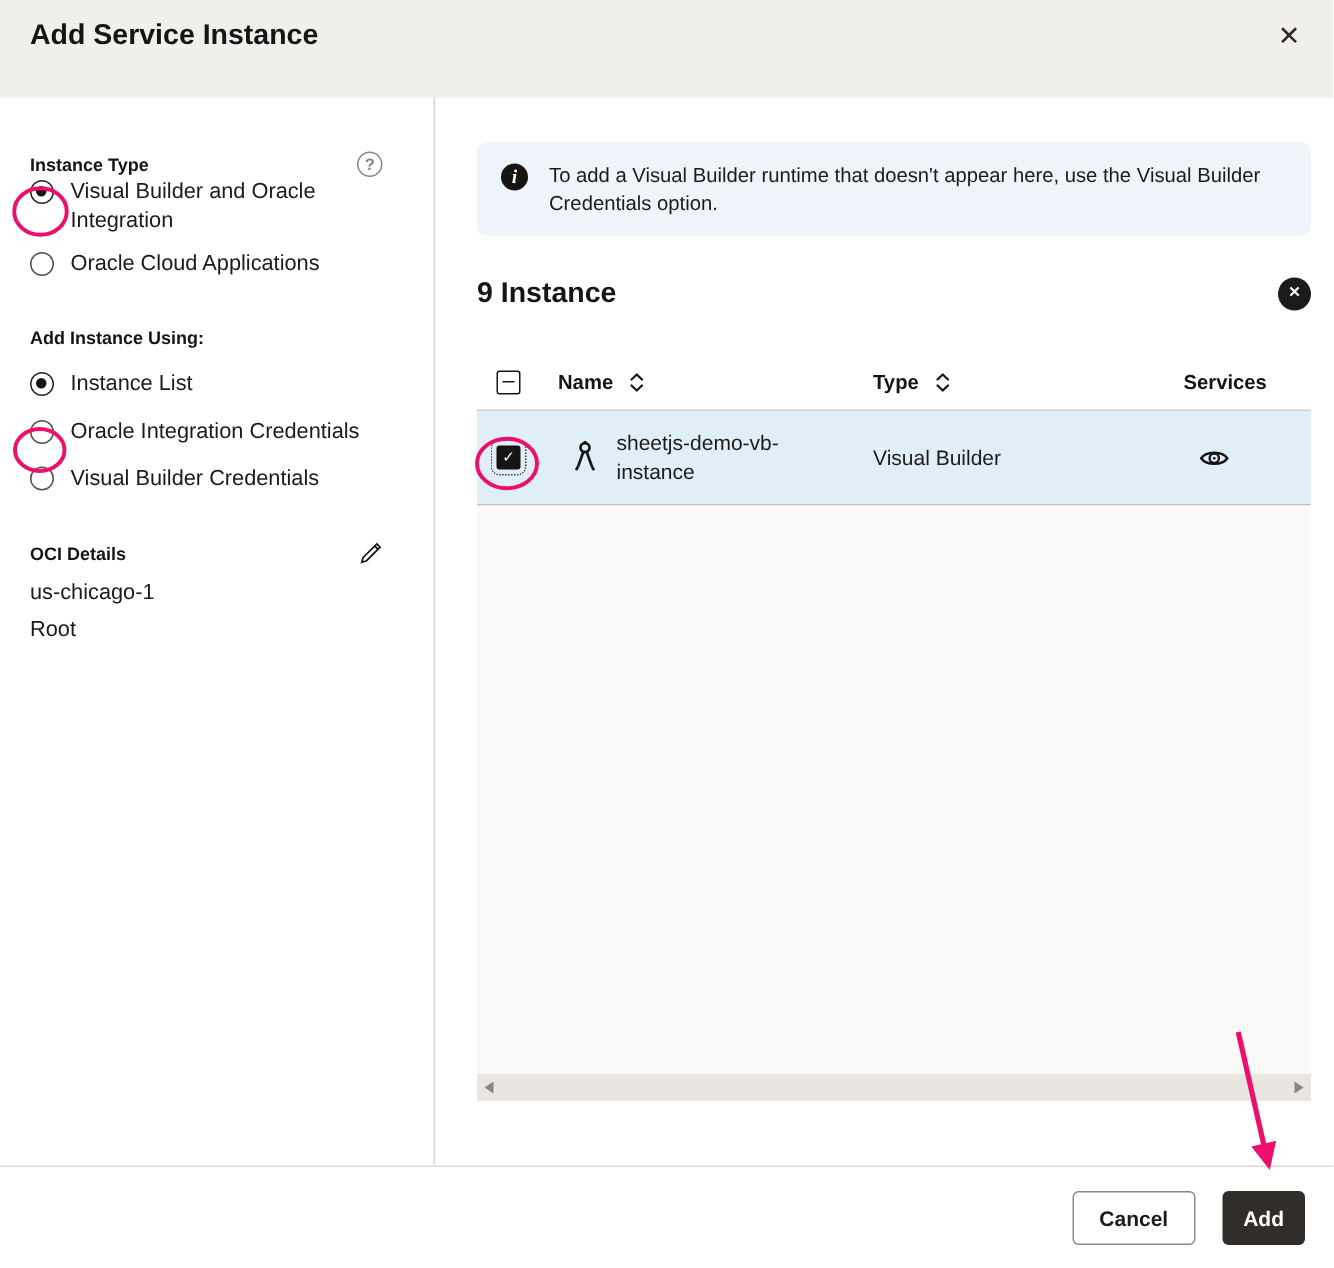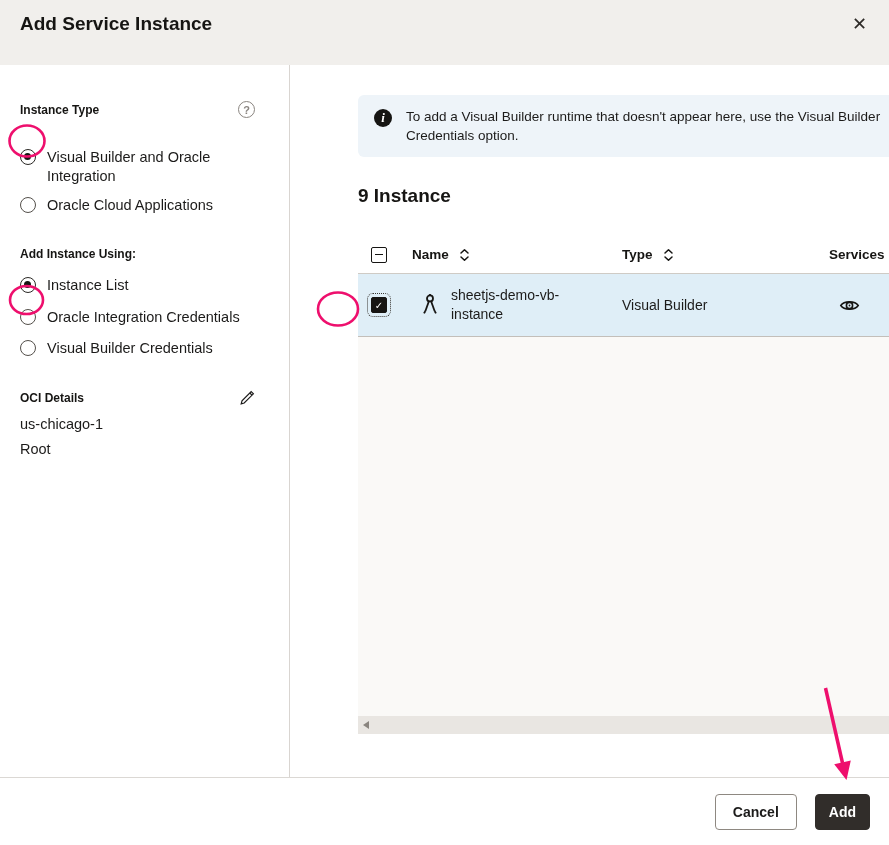--- a/index.html
+++ b/index.html
@@ -9,21 +9,21 @@
     font-family:"Liberation Sans", sans-serif; color:#1c1b1a; overflow:hidden;
   }
   
   .dlg-header {
     height:65px; background:#f1efec; display:flex; justify-content:space-between;
     align-items:flex-start; padding:11px 20px 0 20px;
   }
   .dlg-title { font-size:19px; font-weight:700; color:#161513; line-height:26px; }
   .close-btn { background:none; border:none; font-size:18px; color:#2e2b28; cursor:pointer; line-height:26px; padding:0 2px; }
   
-  .dlg-body { display:flex; height:712px;gap:40px; }
+  .dlg-body { display:flex; height:712px; }
   .sidebar { width:290px; border-right:1px solid #d9d5d1; padding:36px 34px 0 20px; flex-shrink:0; }
   .section-label-row { display:flex; justify-content:space-between; align-items:center; height:17px; }
   .section-label { font-size:12px; font-weight:700; color:#161513; }
   .help-icon {
     width:17px; height:17px; border:1.5px solid #8a8580; border-radius:50%;
     display:flex; align-items:center; justify-content:center;
     font-size:11px; font-weight:700; color:#8a8580; cursor:pointer;
   }
   .radio-row { display:flex; align-items:flex-start; gap:11px; cursor:pointer; }
   .radio {
@@ -104,21 +104,21 @@
     height:68px; border-top:1px solid #dbd8d4; display:flex; justify-content:flex-end;
     padding:16px 19px 0 0; gap:18px; background:#fff;
   }
   .btn { height:36px; border-radius:4px; font-size:14px; font-weight:700; cursor:pointer;
          font-family:"Liberation Sans", sans-serif; }
   .btn-secondary { background:#fff; border:1px solid #8e8881; color:#1c1b1a; padding:0 17px; }
   .btn-primary { background:#312d2a; border:1px solid #312d2a; color:#fff; padding:0 13px; }
   
   .annotations { position:absolute; inset:0; pointer-events:none; }
   
-  .mt14{margin-top:14px}.mt15{margin-top:30px}.mt10{margin-top:10px}.mt13{margin-top:13px}
+  .mt14{margin-top:14px}.mt15{margin-top:1px}.mt10{margin-top:10px}.mt13{margin-top:13px}
   .mt30{margin-top:30px}.mt12{margin-top:12px}.mt31{margin-top:31px}.mt9{margin-top:9px}.mt6{margin-top:6px}
 </style>
 </head>
 <body>
 
 <div class="dialog">
 
   <header class="dlg-header">
     <div class="dlg-title">Add Service Instance</div>
     <button class="close-btn"><span>✕</span></button>

